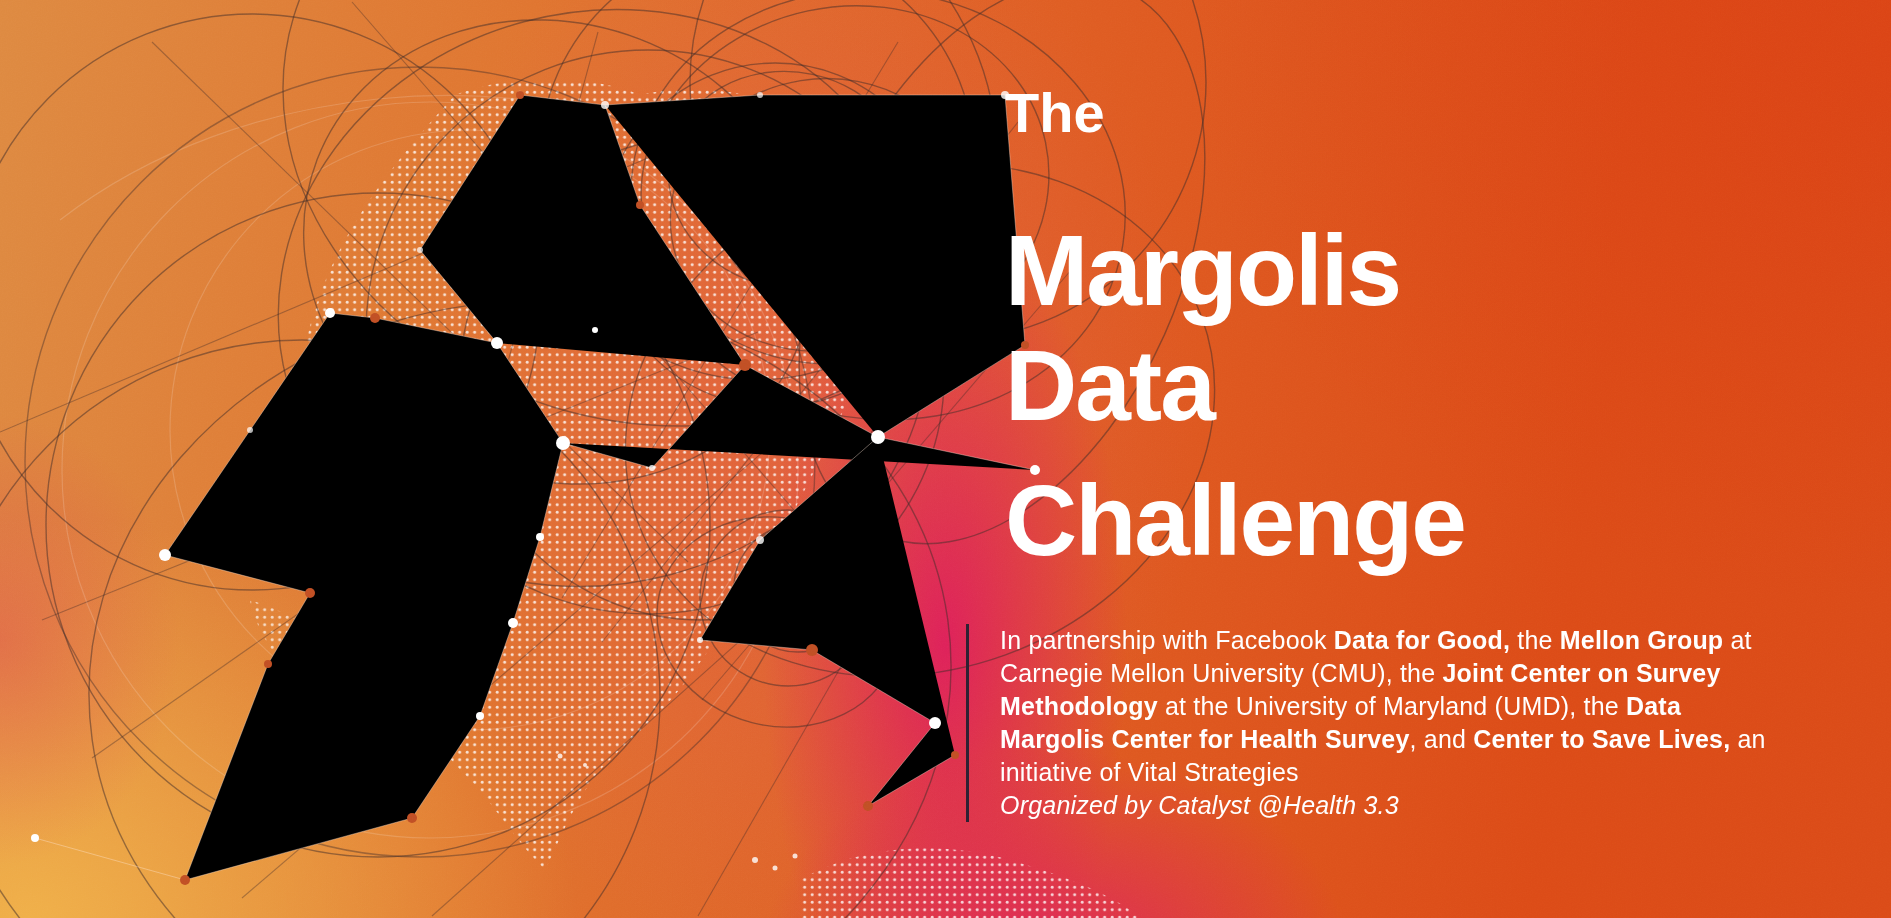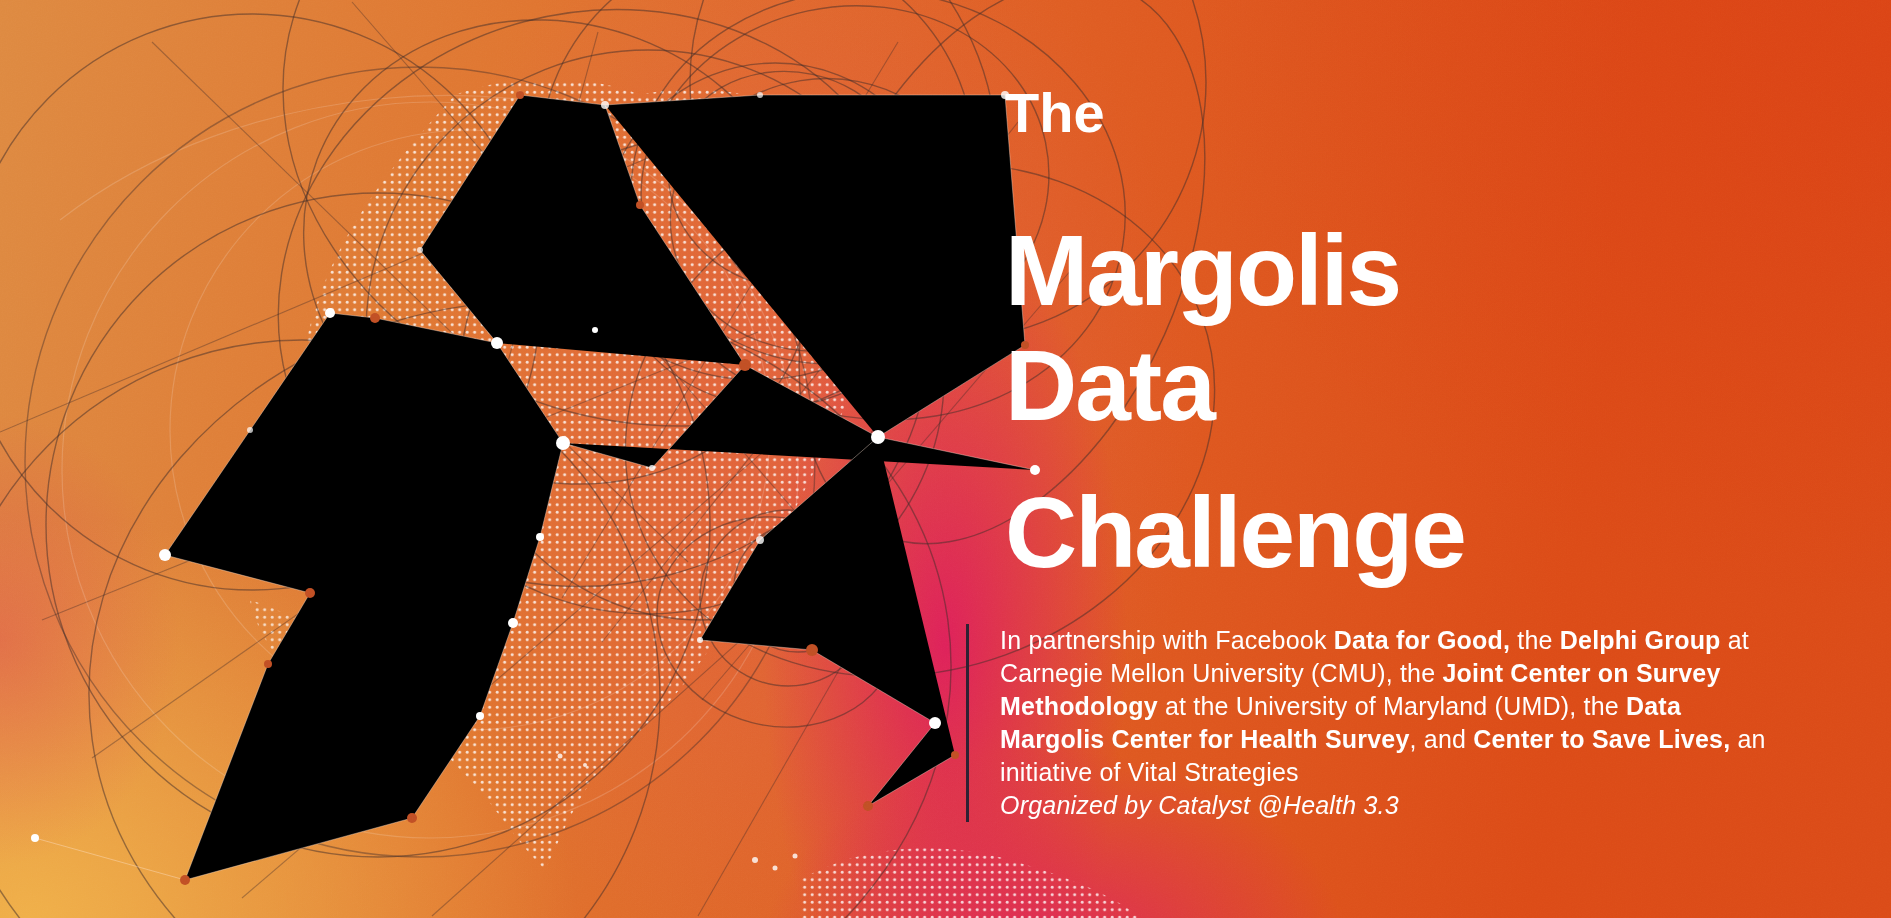--- a/index.html
+++ b/index.html
@@ -26,21 +26,21 @@
   .grain{position:absolute;inset:0;width:100%;height:100%;opacity:.12;mix-blend-mode:soft-light;pointer-events:none;}
 
   
   .title-line{position:absolute;left:1005px;white-space:nowrap;font-weight:700;line-height:1;}
   .tl1{top:85px;display:flex;align-items:baseline;gap:18px;}
   .title-prefix{font-size:56px;font-weight:700;letter-spacing:0;}
   .title-big1{font-size:107px;letter-spacing:-2px;}
   .tl-rest{font-size:100px;letter-spacing:-2px;}
   .tl2{top:220px;}
   .tl3{top:335px;}
-  .tl4{top:482px;}
+  .tl4{top:470px;}
 
   
   .partners{
     position:absolute;left:966px;top:624px;
     border-left:3px solid var(--rule,#2f2133);
     padding-left:31px;
   }
   .pline{
     margin:0;font-size:25px;line-height:33px;font-weight:400;
     white-space:nowrap;letter-spacing:.2px;
@@ -183,21 +183,21 @@
   <header>
     <div class="title-line tl1">
       <span class="title-prefix">The</span>
     </div>
     <div class="title-line tl-rest tl2">Margolis</div>
     <div class="title-line tl-rest tl3">Data</div>
     <div class="title-line tl-rest tl4">Challenge</div>
   </header>
 
   <section class="partners">
-    <p class="pline">In partnership with Facebook <b>Data for Good,</b> the <b>Delphi Group</b> at</p>
+    <p class="pline">In partnership with Facebook <b>Data for Good,</b> the <b>Mellon Group</b> at</p>
     <p class="pline">Carnegie Mellon University (CMU), the <b>Joint Center on Survey</b></p>
     <p class="pline"><b>Methodology</b> at the University of Maryland (UMD), the <b>Data</b></p>
     <p class="pline"><b>Margolis Center for Health Survey</b>, and <b>Center to Save Lives,</b> an</p>
     <p class="pline">initiative of Vital Strategies</p>
     <p class="pline"><i>Organized by Catalyst @Health 3.3</i></p>
   </section>
 
 </div>
 
 </body></html>

